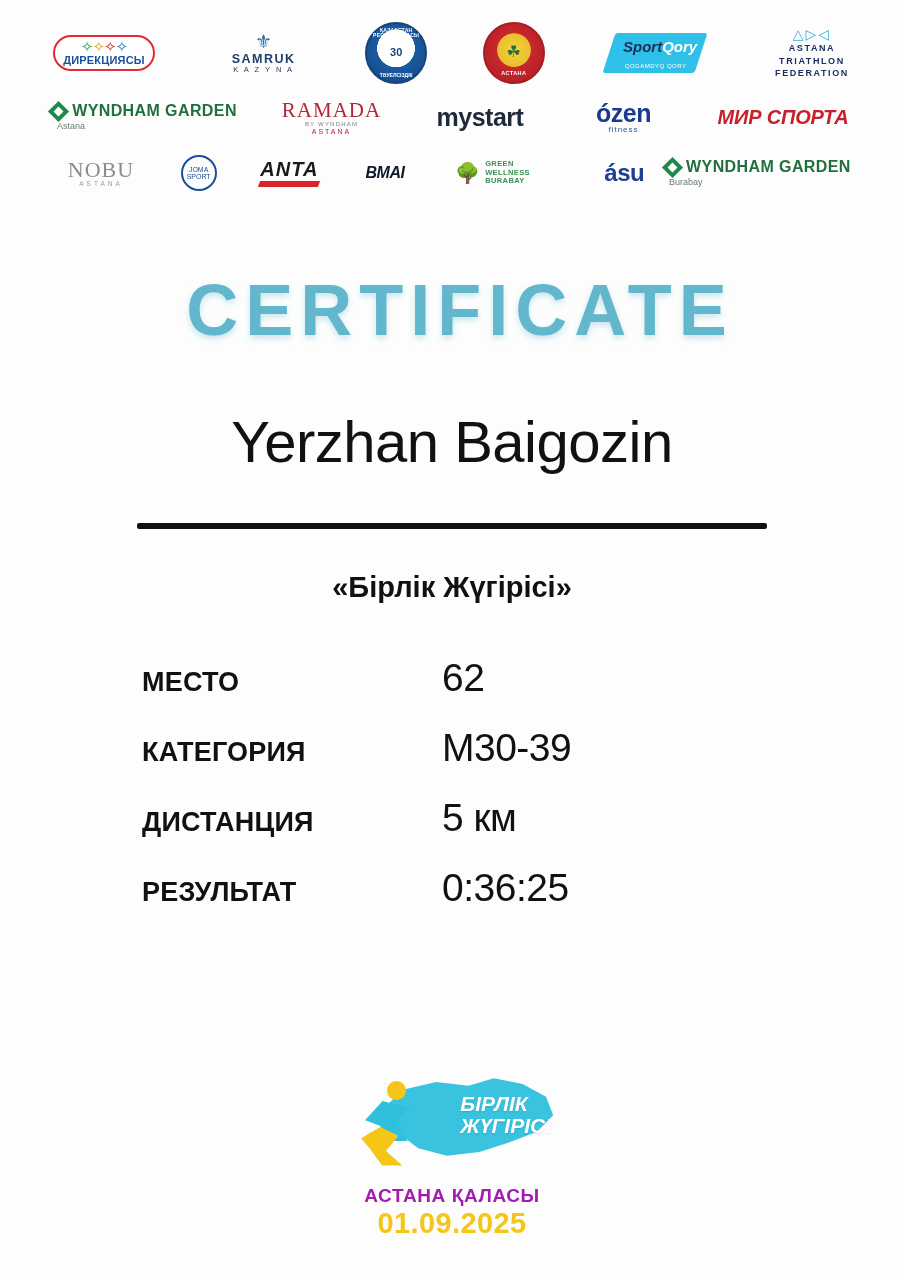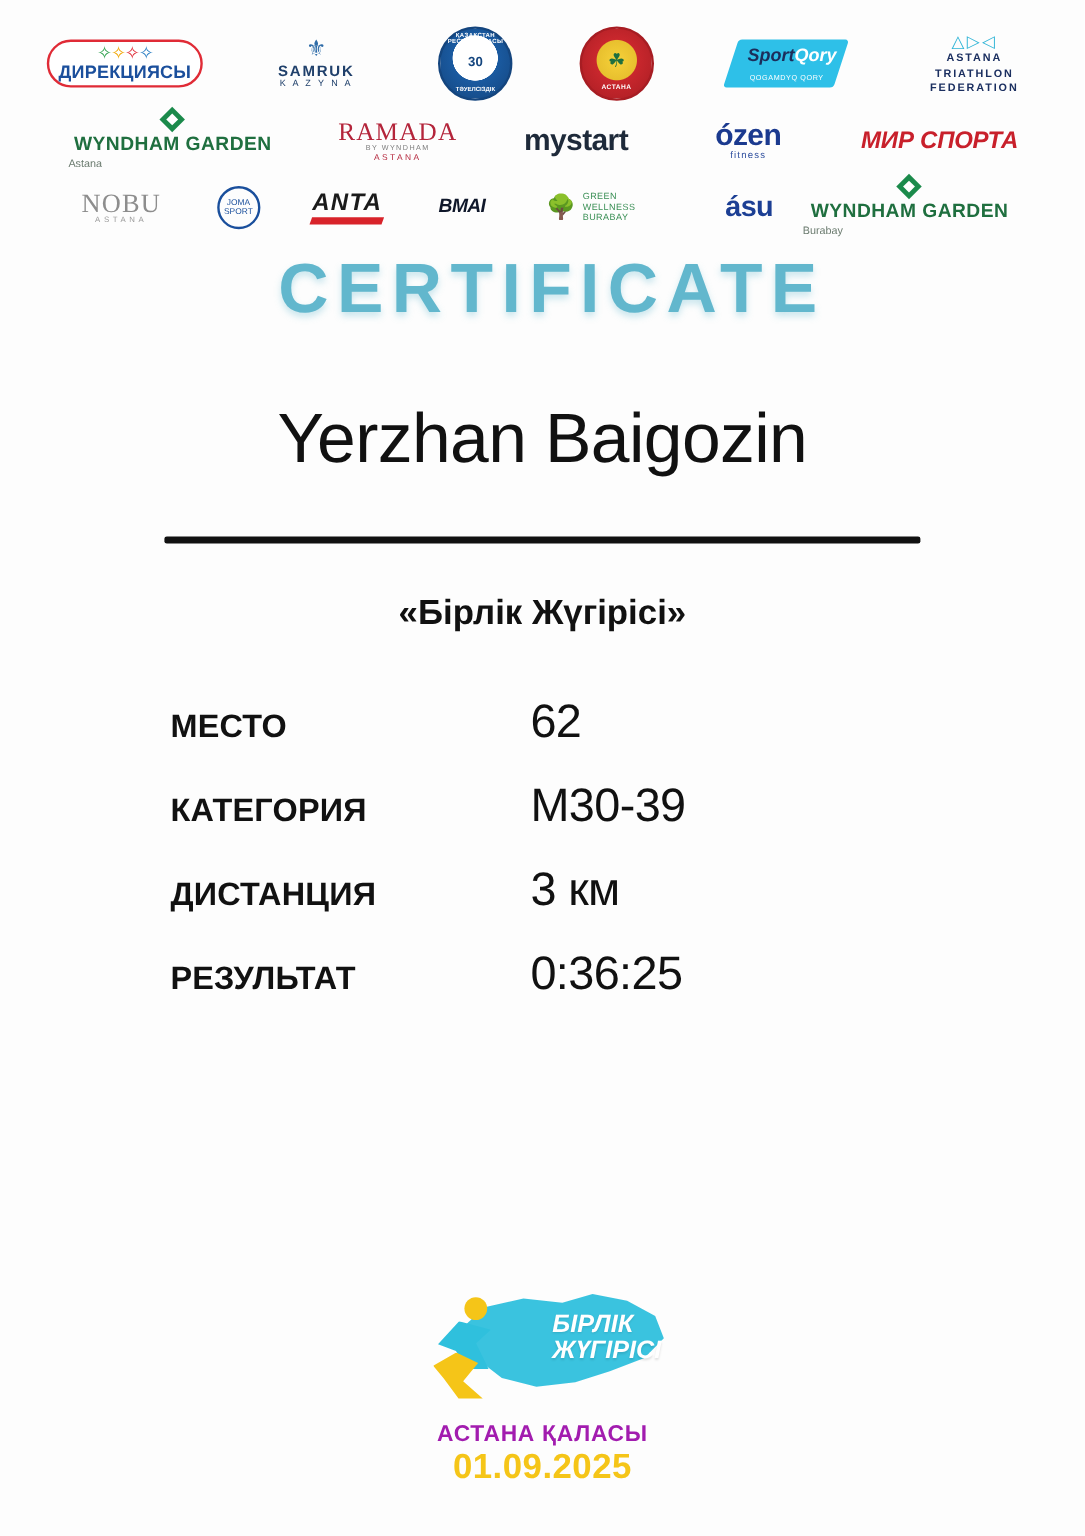--- a/index.html
+++ b/index.html
@@ -61,21 +61,21 @@
   .dirk-figs {
     font-size: 15px;
     letter-spacing: -1px;
     color: #2b9b4e;
   }
   .dirk-figs span:nth-child(1) { color: #2fa04e; }
   .dirk-figs span:nth-child(2) { color: #f0a500; }
   .dirk-figs span:nth-child(3) { color: #e02b36; }
   .dirk-figs span:nth-child(4) { color: #2b7fc4; }
   .dirk-text {
-    font-size: 15px;
+    font-size: 11px;
     font-weight: bold;
     color: #1b4f9c;
     letter-spacing: 0.2px;
   }
 
   .logo-samruk { width: 92px; color: #1d3a63; }
   .samruk-mark {
     font-size: 19px;
     color: #2f6ca8;
     line-height: 1;
@@ -215,21 +215,20 @@
 
   
   .row2 { margin-top: 4px; }
   .row2 .logo { height: 46px; }
 
   .logo-wyndham { width: 196px; }
   .wyn-line {
     display: flex;
     align-items: center;
     gap: 6px;
-    flex-direction: column;
   }
   .wyn-mark {
     width: 15px;
     height: 15px;
     background: #1b8a4b;
     transform: rotate(45deg);
     display: inline-block;
     position: relative;
   }
   .wyn-mark::after {
@@ -369,40 +368,41 @@
   }
   .gwb-trees {
     color: #3fa35a;
     font-size: 20px;
     line-height: 1;
   }
   .gwb-text {
     text-align: left;
     color: #3a8f55;
     font-size: 7.5px;
-    font-weight: normal;
+    font-weight: bold;
     letter-spacing: 0.4px;
     line-height: 1.15;
   }
 
   .logo-asu { width: 90px; }
   .asu-name {
     font-size: 24px;
     font-weight: bold;
     color: #1c3f94;
     letter-spacing: -0.5px;
     margin-left: 38px;
   }
 
   .logo-wyndham2 { width: 200px; }
 
   
   .title {
-    text-align: center;
-    font-size: 58px;
+    margin-top: 62px;
+    text-align: center;
+    font-size: 72px;
     font-weight: bold;
     letter-spacing: 7px;
     color: #62b7cd;
     text-shadow: 0 3px 6px rgba(98,183,205,0.35);
     line-height: 1;
     padding-left: 16px;
   }
 
   
   .athlete-name {
@@ -677,21 +677,21 @@
     <div class="result-row">
       <div class="result-label">МЕСТО</div>
       <div class="result-value">62</div>
     </div>
     <div class="result-row">
       <div class="result-label">КАТЕГОРИЯ</div>
       <div class="result-value">М30-39</div>
     </div>
     <div class="result-row">
       <div class="result-label">ДИСТАНЦИЯ</div>
-      <div class="result-value">3 км</div>
+      <div class="result-value">5 км</div>
     </div>
     <div class="result-row">
       <div class="result-label">РЕЗУЛЬТАТ</div>
       <div class="result-value">0:36:25</div>
     </div>
   </div>
 
   <div class="event-logo">
     <div class="event-badge">
       <div class="kz-map"></div>

